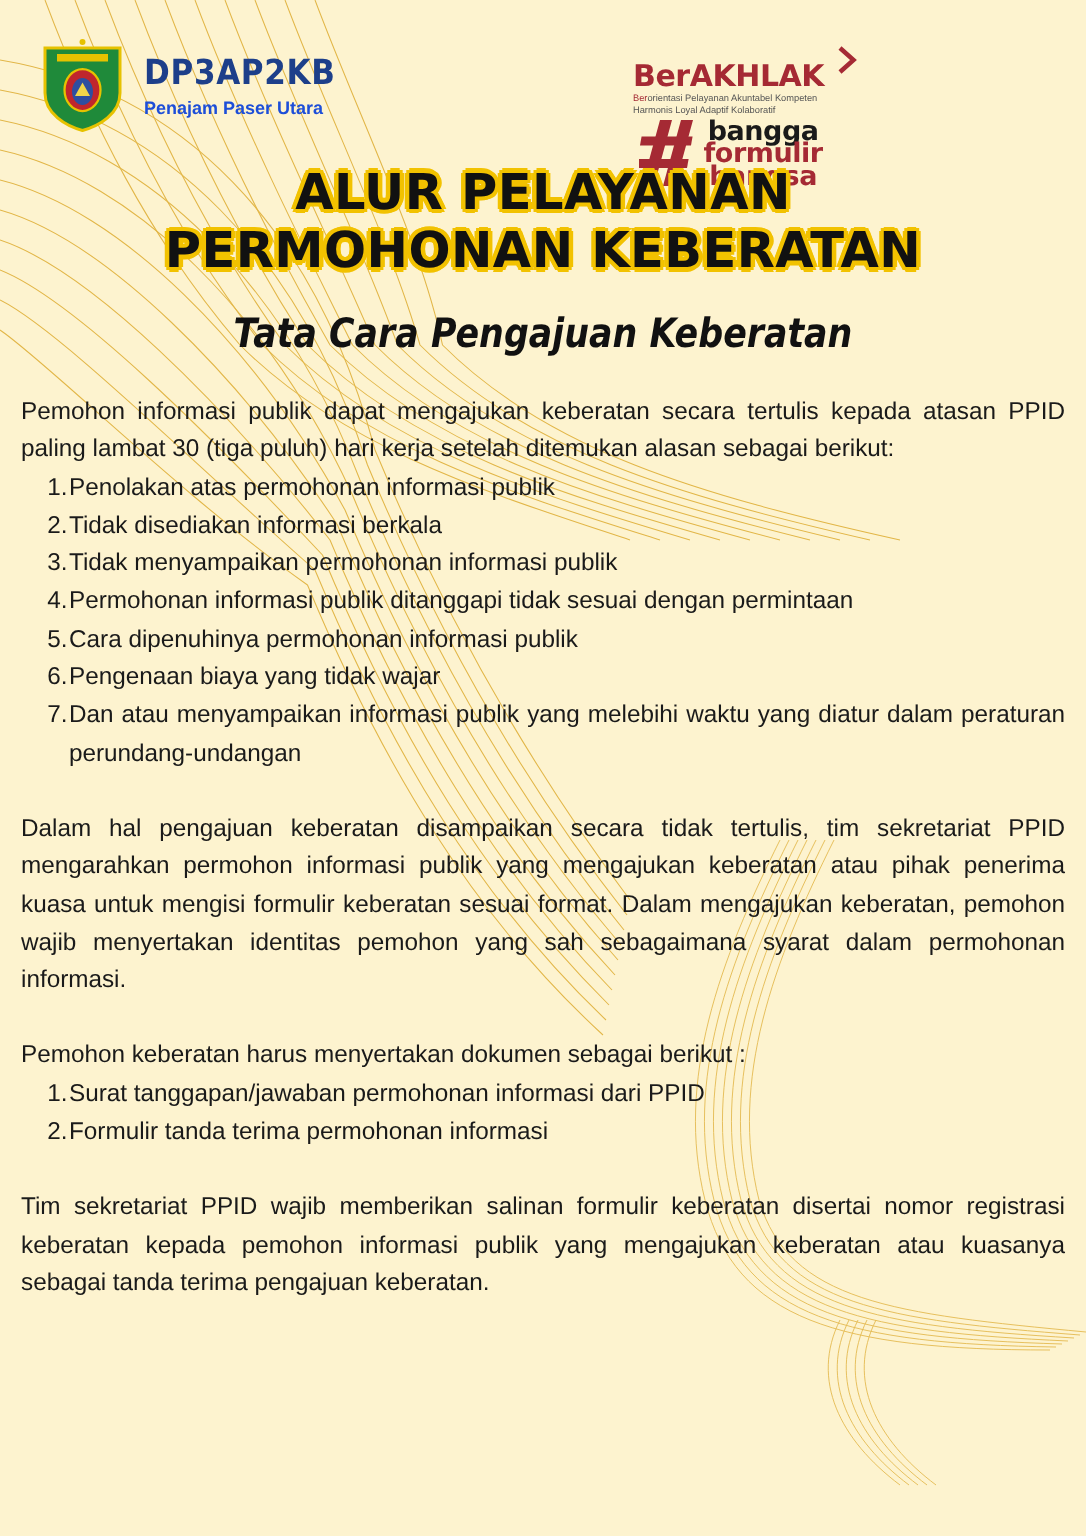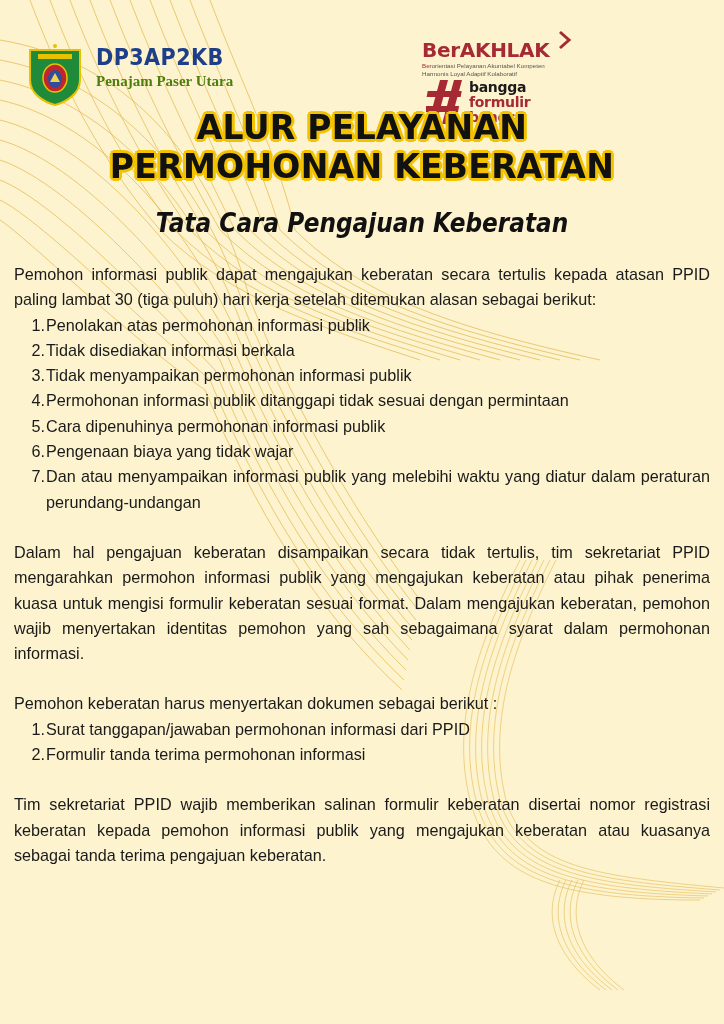--- a/index.html
+++ b/index.html
@@ -8,35 +8,35 @@
     background: #fdf3cf;
     font-family: "Liberation Sans", "DejaVu Sans", sans-serif;
     color: #1a1a1a;
     position: relative;
   }
   .bg-art { position: absolute; left: 0; top: 0; width: 724px; height: 1024px; z-index: 0; pointer-events: none; }
   .page { position: relative; z-index: 1; width: 724px; height: 1024px; }
 
   
   .header { position: absolute; top: 22px; left: 0; width: 724px; height: 70px; }
-  .logo-left { position: absolute; left: 26px; top: 20px; display: flex; }
+  .logo-left { position: absolute; left: 26px; top: 2px; display: flex; align-items: center; }
   .emblem { width: 58px; height: 64px; }
   .org { margin-left: 12px; margin-top: 2px; }
   .org-name { font-family: "DejaVu Sans", sans-serif; font-weight: bold; font-size: 23px; color: #1d3f8a; letter-spacing: 0.5px; line-height: 26px; transform: scaleX(0.9); transform-origin: left; }
-  .org-sub { font-family: Liberation Serif, serif; font-weight: bold; font-size: 15px; color: #4d7c0f; margin-top: 3px; }
+  .org-sub { font-family: Liberation Sans, sans-serif; font-weight: bold; font-size: 12px; color: #1d4ed8; margin-top: 3px; }
 
   .logo-right { position: absolute; left: 422px; top: 4px; display: flex; align-items: flex-start; flex-direction: column; }
   .akhlak { position: relative; width: 146px; }
   .akhlak-title { font-family: "DejaVu Sans", sans-serif; font-weight: bold; font-size: 20px; color: #a52a34; margin-top: 12px; letter-spacing: -0.3px; }
   .akhlak-arrow { position: absolute; left: 136px; top: 4px; }
   .akhlak-sub { font-size: 6.2px; color: #555; line-height: 8px; white-space: nowrap; }
   .akhlak-sub b { color: #a52a34; font-weight: normal; }
   .bangga { display: flex; align-items: center; margin-left: 4px; }
   .hash { width: 40px; height: 48px; }
-  .bangga-text { margin-left: 3px; font-family: "DejaVu Sans", sans-serif; font-weight: bold; font-size: 14px; line-height: 15px; letter-spacing: -0.3px; }
+  .bangga-text { margin-left: 3px; font-family: "DejaVu Sans", sans-serif; font-weight: bold; font-size: 18px; line-height: 15px; letter-spacing: -0.3px; text-align: center; }
   .bangga-text .l1 { color: #1a1a1a; }
   .bangga-text .l2, .bangga-text .l3 { color: #a52a34; }
 
   
   .title { position: absolute; top: 108px; left: 0; width: 724px; text-align: center; }
   .title-line { font-family: "DejaVu Sans", sans-serif; font-weight: bold; font-size: 33px; line-height: 39px; color: #111;
     -webkit-text-stroke: 0; text-shadow:
       2px 0 0 #f2c200, -2px 0 0 #f2c200, 0 2px 0 #f2c200, 0 -2px 0 #f2c200,
       2px 2px 0 #f2c200, -2px -2px 0 #f2c200, 2px -2px 0 #f2c200, -2px 2px 0 #f2c200,
       3px 0 0 #f2c200, -3px 0 0 #f2c200, 0 3px 0 #f2c200, 0 -3px 0 #f2c200;

